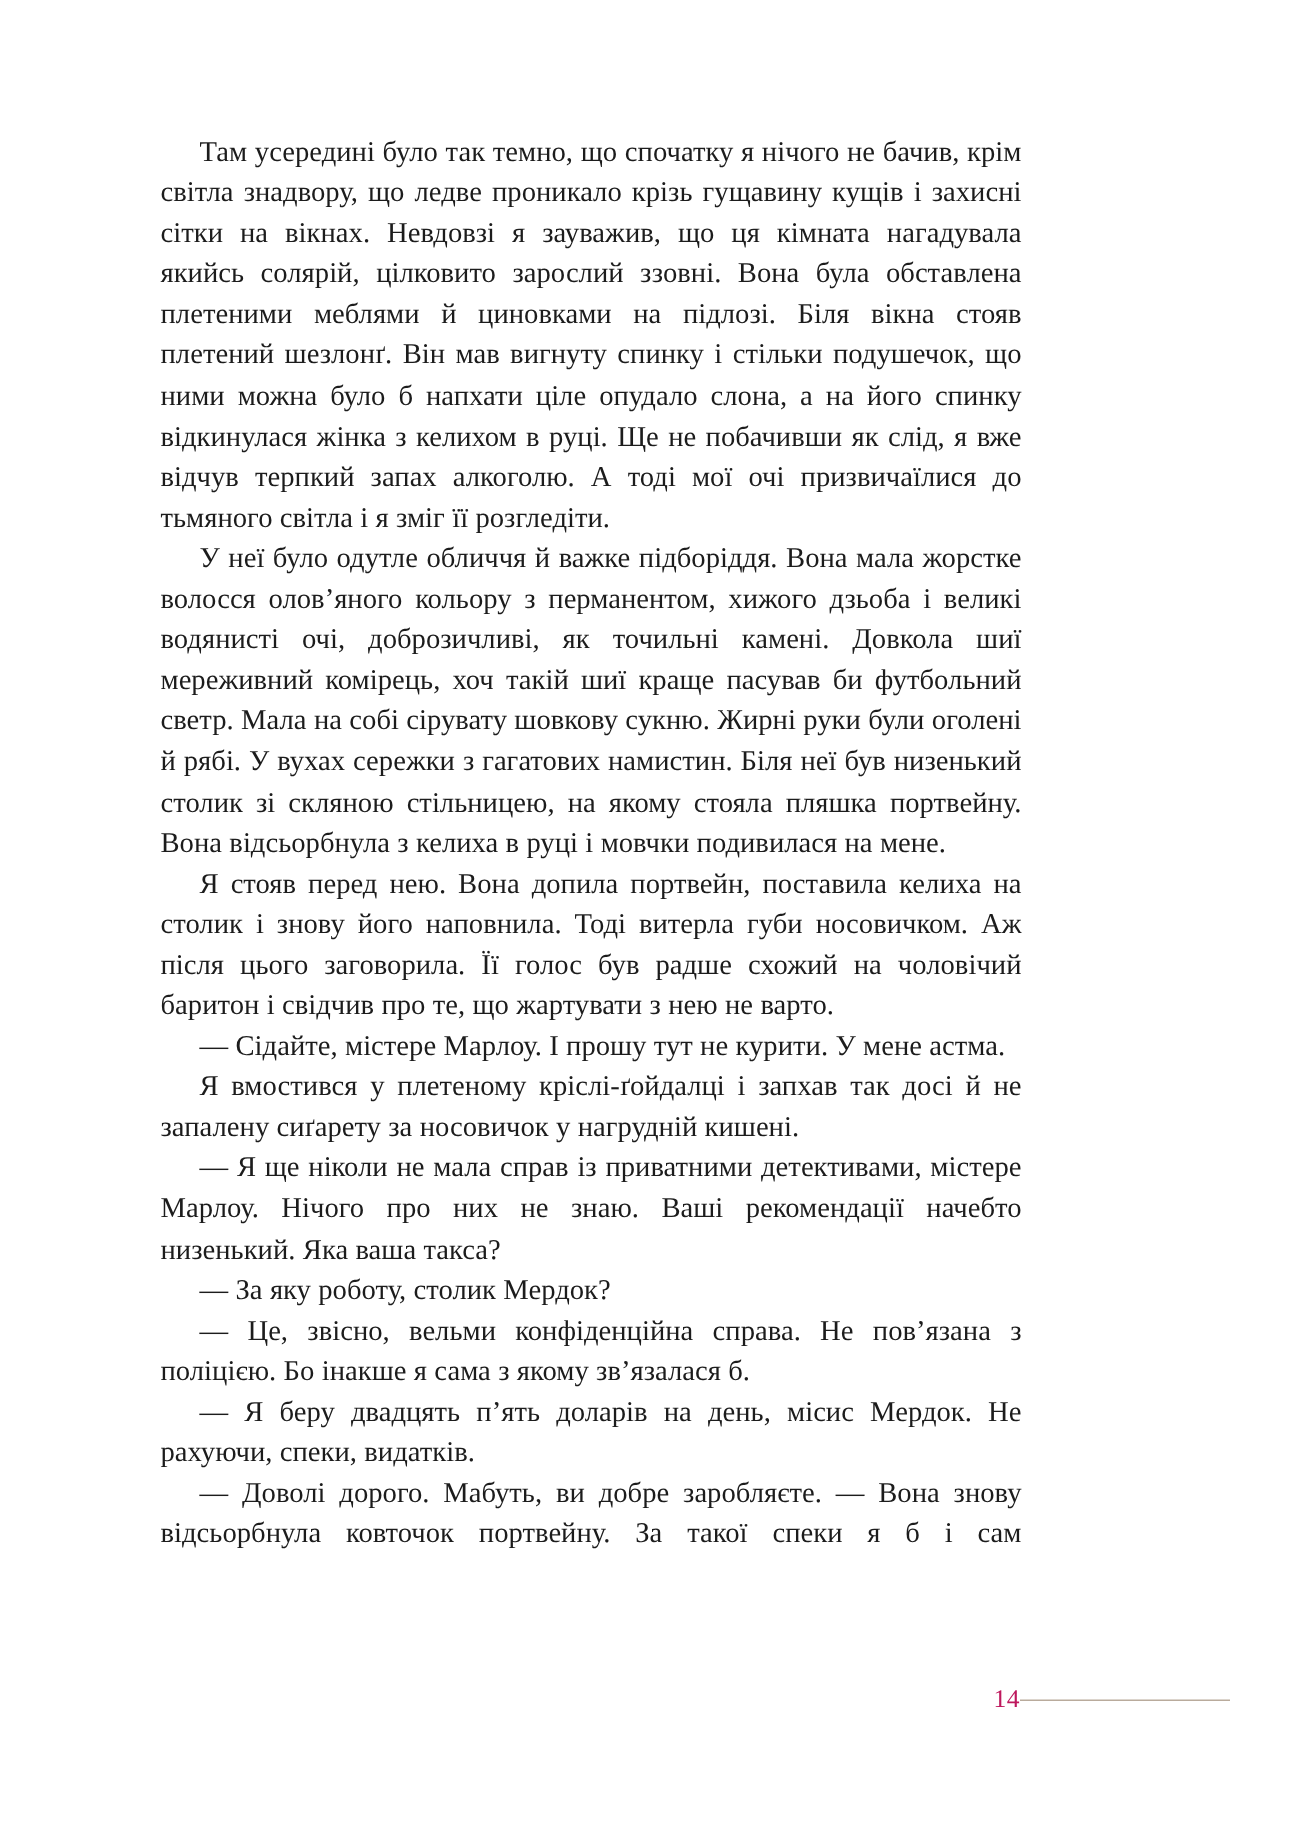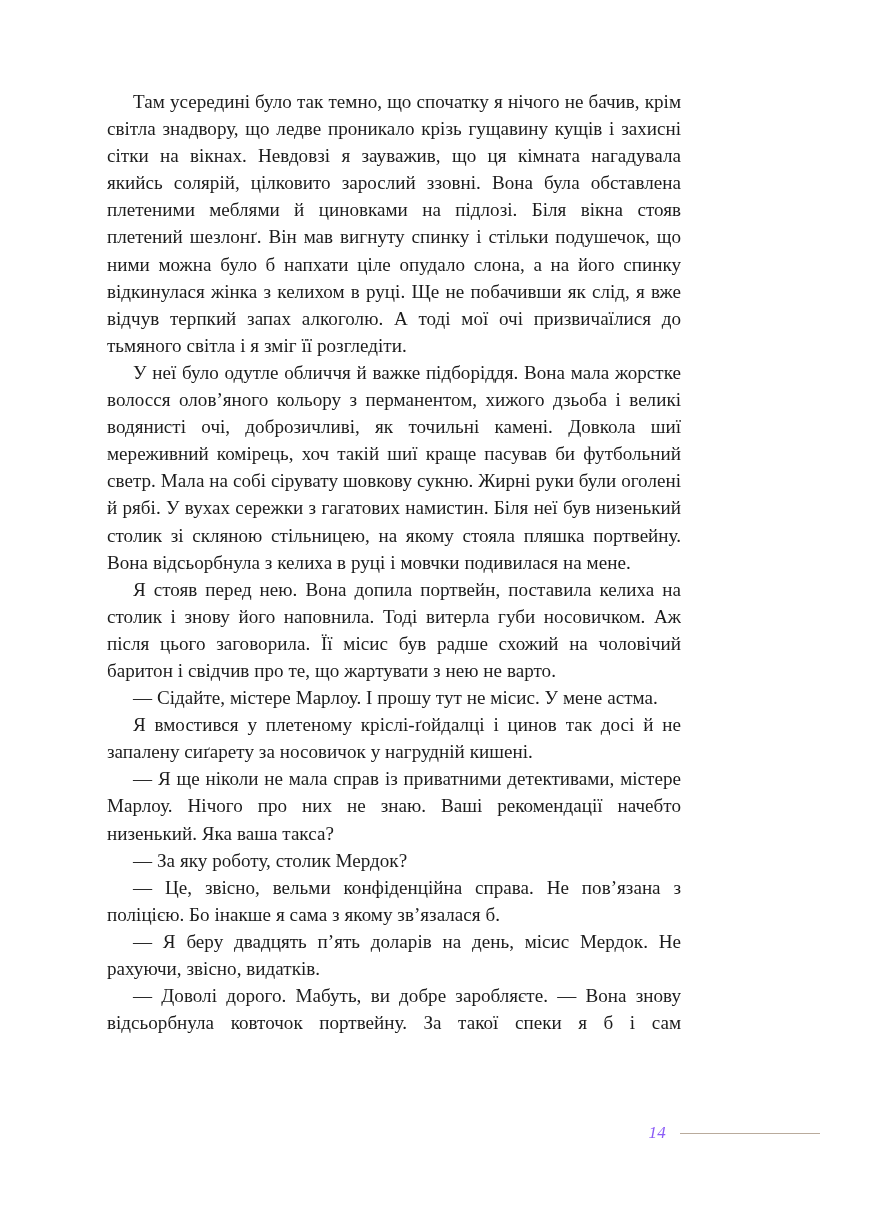--- a/index.html
+++ b/index.html
@@ -46,49 +46,48 @@
     left: 107px;
     top: 1121px;
     width: 713px;
     height: 24px;
     display: flex;
     align-items: center;
     justify-content: flex-end;
   }
   .page-number {
     font-family: "Liberation Serif", "DejaVu Serif", serif;
-    font-style: italic;
     font-size: 17px;
-    color: #8b5cf6;
+    color: #be185d;
     letter-spacing: 0.3px;
-    margin-right: 14px;
+    margin-right: 0;
     white-space: nowrap;
   }
   .footer-rule {
     width: 140px;
     height: 1px;
     background: #b9ab9c;
     flex: 0 0 140px;
   }
 </style>
 </head>
 <body>
 
 <div class="page">
 
   <div class="text-block">
     <p class="para">Там усередині було так темно, що спочатку я нічого не ба­чив, крім світла знадвору, що ледве проникало крізь гущави­ну кущів і захисні сітки на вікнах. Невдовзі я зауважив, що ця кімната нагадувала якийсь солярій, цілковито зарослий ззовні. Вона була обставлена плетеними меблями й цинов­ками на підлозі. Біля вікна стояв плетений шезлонґ. Він мав вигнуту спинку і стільки подушечок, що ними можна було б напхати ціле опудало слона, а на його спинку відкинулася жінка з келихом в руці. Ще не побачивши як слід, я вже від­чув терпкий запах алкоголю. А тоді мої очі призвичаїлися до тьмяного світла і я зміг її розгледіти.</p>
     <p class="para">У неї було одутле обличчя й важке підборіддя. Вона мала жорстке волосся олов’яного кольору з перманентом, хижого дзьоба і великі водянисті очі, доброзичливі, як точильні ка­мені. Довкола шиї мереживний комірець, хоч такій шиї кра­ще пасував би футбольний светр. Мала на собі сірувату шов­кову сукню. Жирні руки були оголені й рябі. У вухах сережки з гагатових намистин. Біля неї був низенький столик зі скля­ною стільницею, на якому стояла пляшка портвейну. Вона відсьорбнула з келиха в руці і мовчки подивилася на мене.</p>
-    <p class="para">Я стояв перед нею. Вона допила портвейн, поставила ке­лиха на столик і знову його наповнила. Тоді витерла губи носовичком. Аж після цього заговорила. Її місис був радше схожий на чоловічий баритон і свідчив про те, що жартувати з нею не варто.</p>
-    <p class="para">— Сідайте, містере Марлоу. І прошу тут не місис. У мене астма.</p>
-    <p class="para">Я вмостився у плетеному кріслі-ґойдалці і цинов так досі й не запалену сиґарету за носовичок у нагрудній кишені.</p>
+    <p class="para">Я стояв перед нею. Вона допила портвейн, поставила ке­лиха на столик і знову його наповнила. Тоді витерла губи носовичком. Аж після цього заговорила. Її голос був радше схожий на чоловічий баритон і свідчив про те, що жартувати з нею не варто.</p>
+    <p class="para">— Сідайте, містере Марлоу. І прошу тут не курити. У мене астма.</p>
+    <p class="para">Я вмостився у плетеному кріслі-ґойдалці і запхав так досі й не запалену сиґарету за носовичок у нагрудній кишені.</p>
     <p class="para">— Я ще ніколи не мала справ із приватними детективами, містере Марлоу. Нічого про них не знаю. Ваші рекомендації начебто низенький. Яка ваша такса?</p>
     <p class="para">— За яку роботу, столик Мердок?</p>
     <p class="para">— Це, звісно, вельми конфіденційна справа. Не пов’язана з поліцією. Бо інакше я  сама з якому зв’язалася б.</p>
-    <p class="para">— Я беру двадцять п’ять доларів на день, місис Мердок. Не рахуючи, звісно, видатків.</p>
+    <p class="para">— Я беру двадцять п’ять доларів на день, місис Мердок. Не рахуючи, спеки, видатків.</p>
     <p class="para cut-off">— Доволі дорого. Мабуть, ви добре заробляєте. — Вона зно­ву відсьорбнула ковточок портвейну. За такої спеки я б і сам</p>
   </div>
 
   <div class="footer">
     <span class="page-number">14</span>
     <span class="footer-rule"></span>
   </div>
 
 </div>
 

